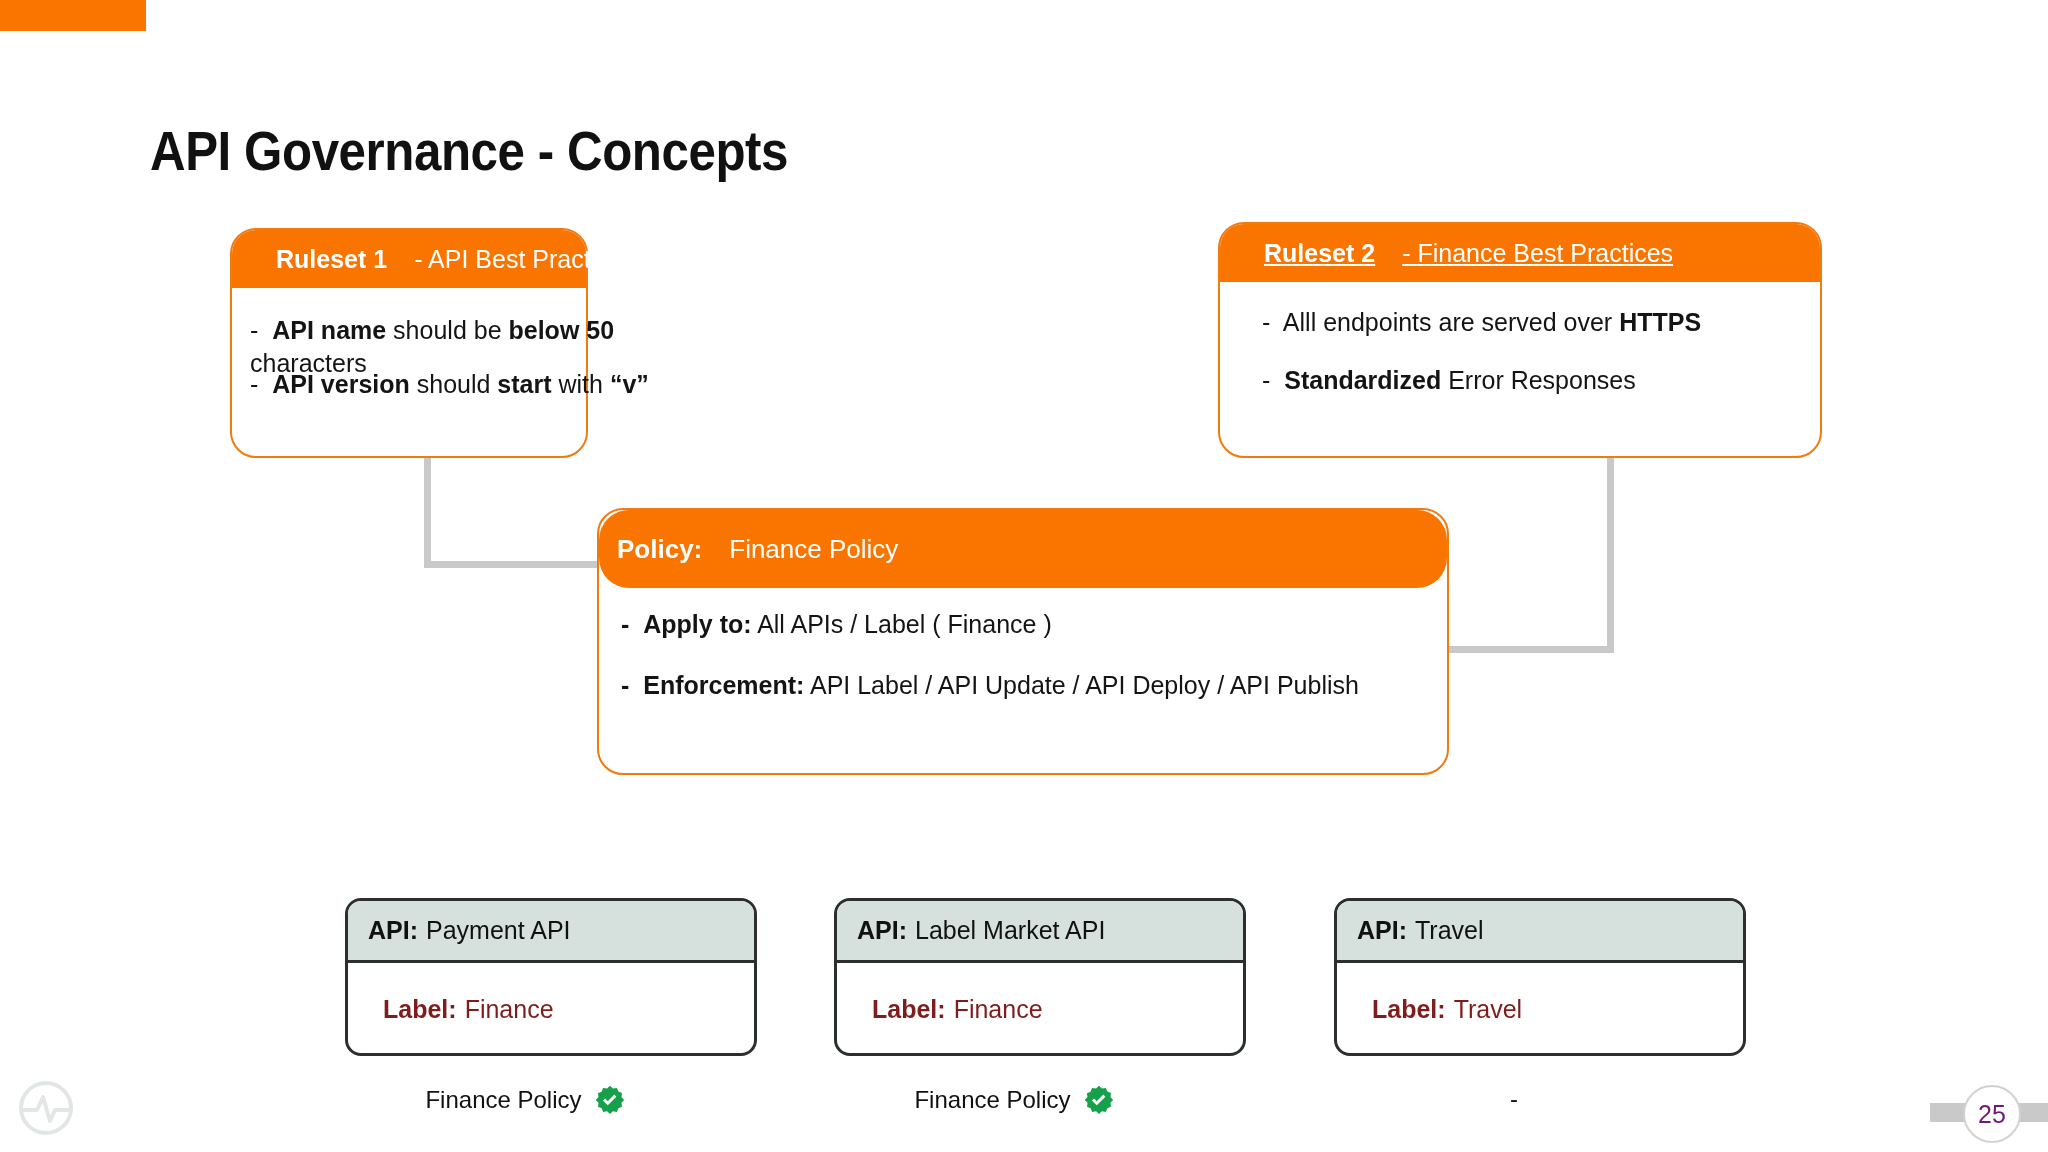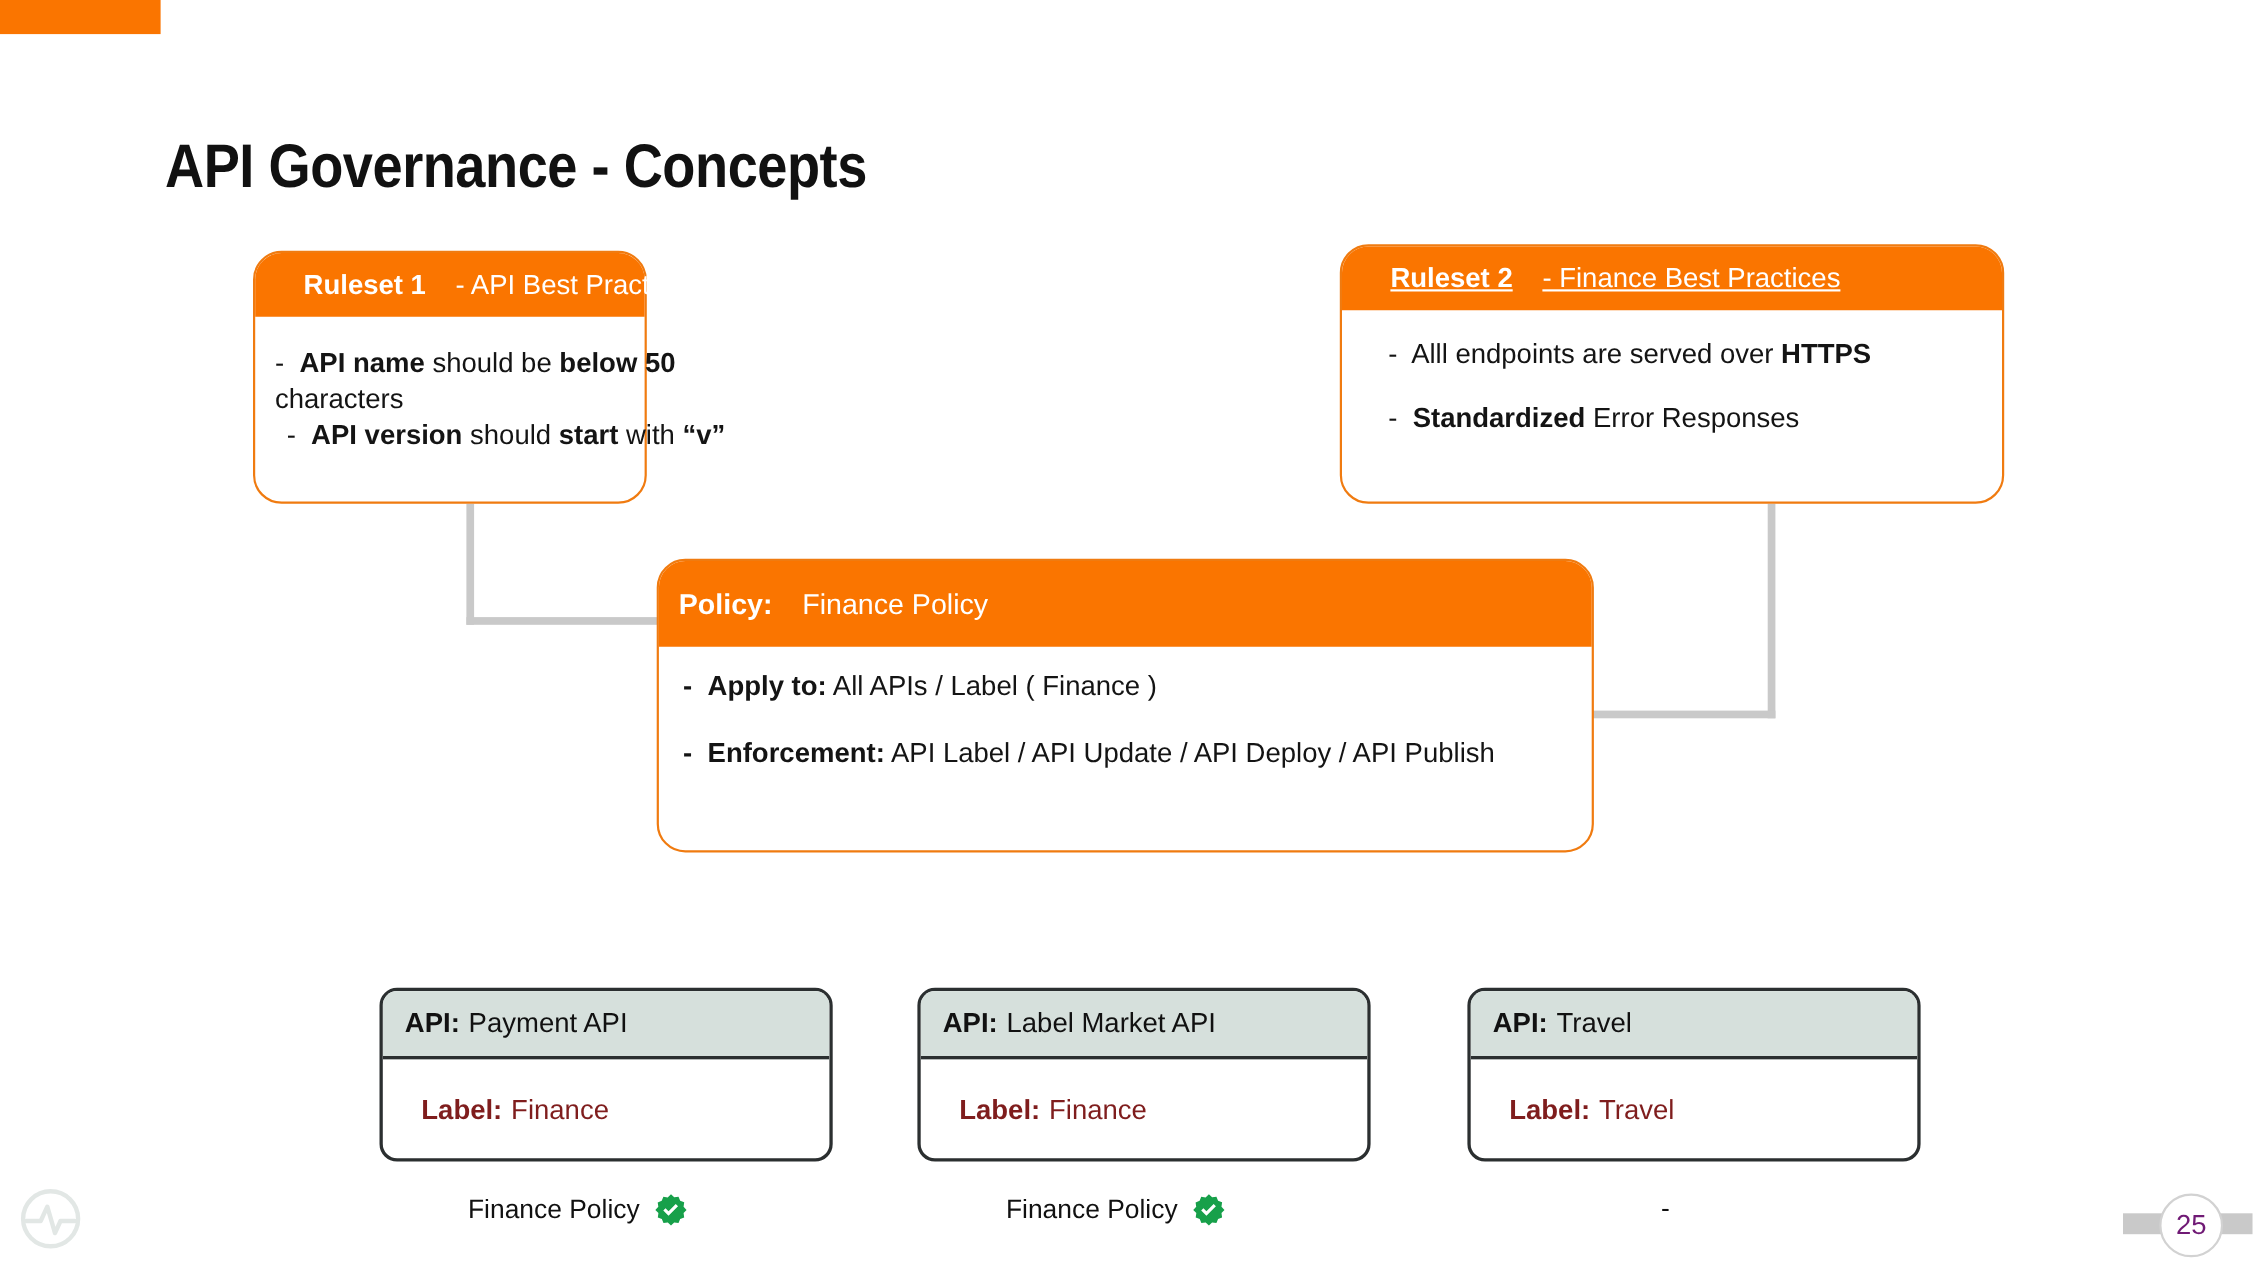--- a/index.html
+++ b/index.html
@@ -79,21 +79,21 @@
     color: #141414;
   }
   .bullet b { font-weight: bold; }
 
   
   #ruleset1 { left: 230px; top: 228px; width: 358px; height: 230px; }
   #ruleset1 .ocard-head { height: 58px; }
   #ruleset2 { left: 1218px; top: 222px; width: 604px; height: 236px; }
   #ruleset2 .ocard-head { height: 58px; text-decoration: underline; }
   #policy   { left: 597px; top: 508px; width: 852px; height: 267px; }
-  #policy .ocard-head { height: 78px; font-size: 26px; padding-left: 18px; }
+  #policy .ocard-head { height: 78px; font-size: 26px; padding-left: 18px; border-radius: 30px; }
 
   
   .conn {
     position: absolute;
     background: #C9C9C9;
   }
 
   
   .apicard {
     position: absolute;
@@ -199,21 +199,21 @@
   <div class="ocard" id="ruleset1">
     <div class="ocard-head">
       <span class="lead">Ruleset 1</span>
       <span>- API Best Practices</span>
     </div>
     <div class="ocard-body">
       <div class="bullet" style="left:18px; top:26px; width:400px;">
         <span>-</span>&nbsp;
         <b>API name</b><span> should be </span><b>below 50</b><span> characters</span>
       </div>
-      <div class="bullet" style="left:18px; top:92px; width:420px; white-space:nowrap;text-align:center;">
+      <div class="bullet" style="left:18px; top:80px; width:420px; white-space:nowrap;">
         <span>-</span>&nbsp;
         <b>API version</b><span> should </span><b>start</b><span> with </span><b>“v”</b>
       </div>
     </div>
   </div>
 
   <div class="ocard" id="ruleset2">
     <div class="ocard-head">
       <span class="lead">Ruleset 2</span>
       <span>- Finance Best Practices</span>

